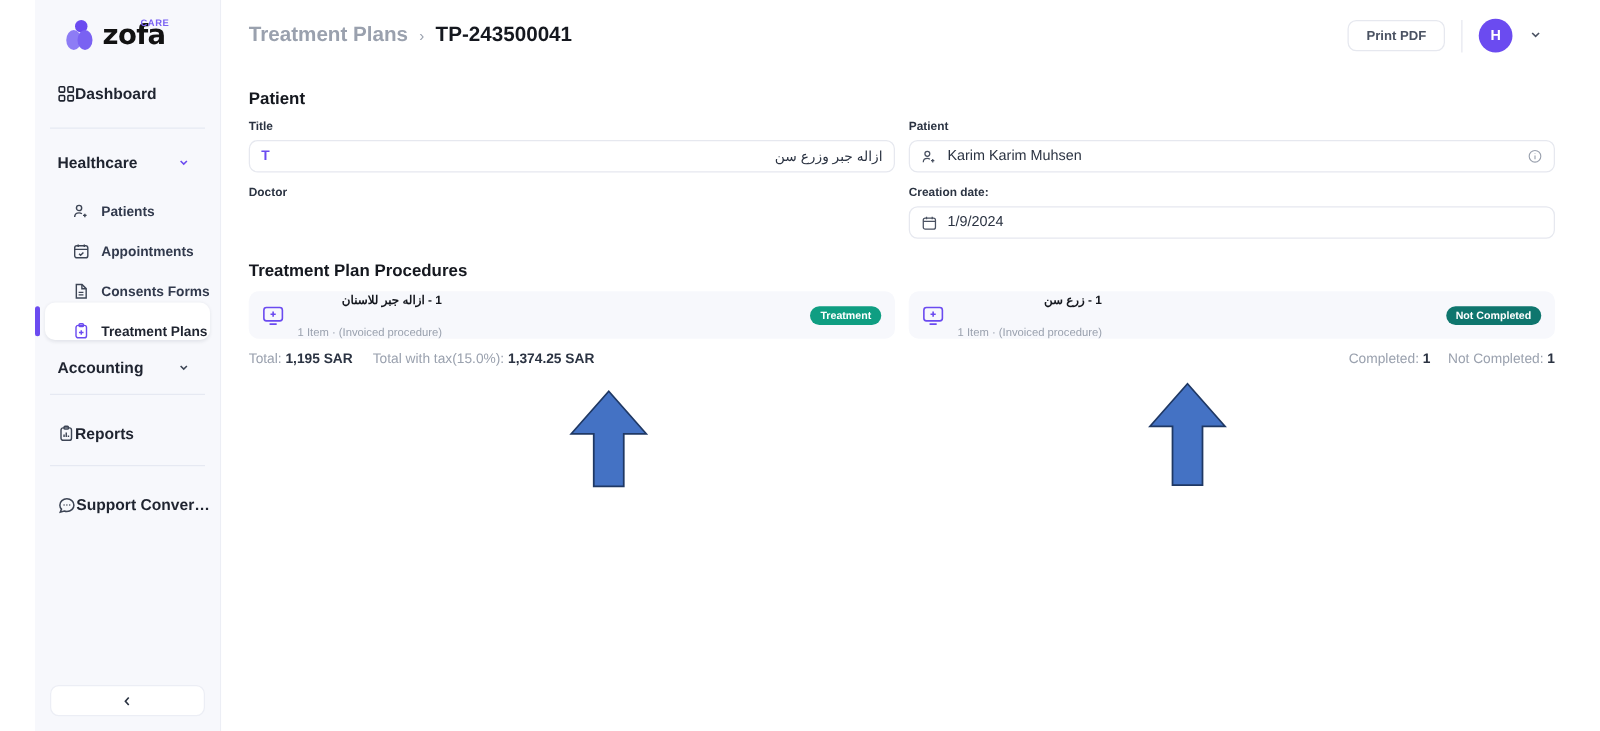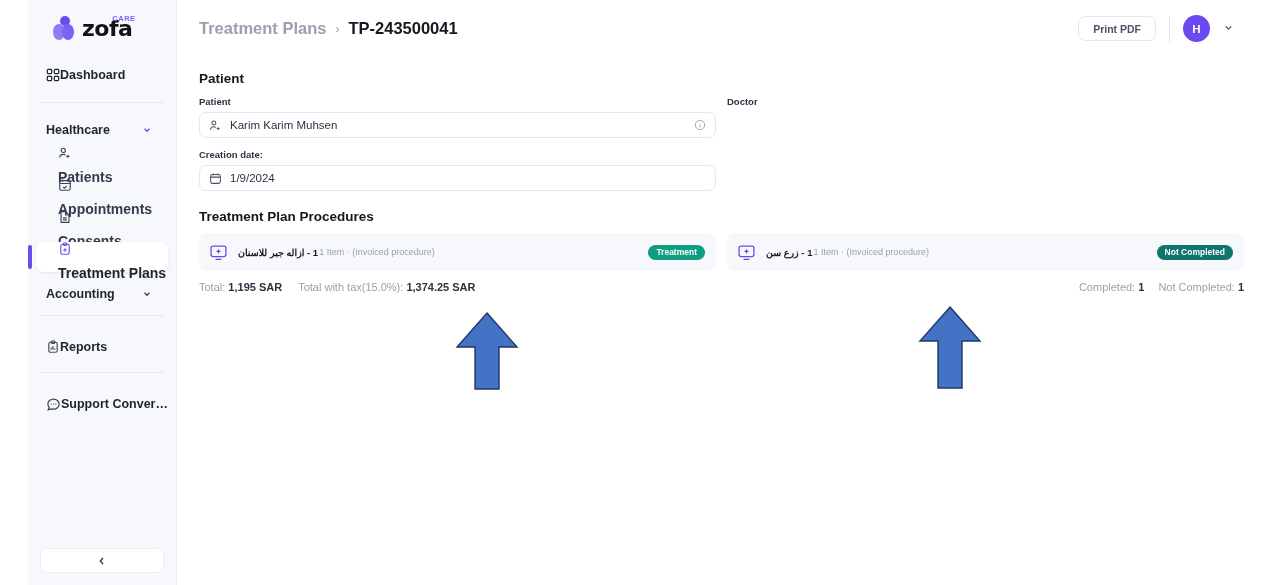--- a/index.html
+++ b/index.html
@@ -58,26 +58,25 @@
 
   .divider { height: 1px; background: #e6e9f2; margin: 6px 12px; }
 
   .group-header {
     display: flex; align-items: center; justify-content: space-between;
     padding: 0 16px 0 10px; margin: 8px 8px 2px 8px;
     height: 26px; font-size: 12.5px; font-weight: 700; color: #1f2430;
     cursor: pointer;
   }
   .sub-item {
-    display: flex; align-items: flex-start; gap: 9px;
+    display: flex; align-items: flex-end; gap: 9px;
     height: 30px; margin: 1px 8px; padding-left: 22px;
     border-radius: 8px; cursor: pointer;
-    font-size: 14px; font-weight: 600; color: #323a4d;
+    font-size: 11px; font-weight: 600; color: #323a4d;
     position: relative;
-    flex-direction: column;
   }
   .sub-item.active {
     background: #ffffff;
     box-shadow: 0 1px 3px rgba(25,32,60,0.09);
     color: #6b4bf0;
   }
   .sub-item.active::before {
     content: ""; position: absolute; left: -8px; top: 3px;
     width: 3.5px; height: 24px; border-radius: 3px; background: #6b4bf0;
   }
@@ -138,21 +137,21 @@
   .proc-grid { display: grid; grid-template-columns: 1fr 1fr; column-gap: 11px; margin-top: 2px; }
   .proc-card {
     background: #f7f8fc; border-radius: 8px; height: 38px;
     display: flex; align-items: center; padding: 0 11px 0 9px; gap: 10px;
     cursor: pointer;
   }
   .proc-icon {
     width: 20px; height: 20px; color: #6b4bf0; flex: 0 0 auto;
     display: flex; align-items: center; justify-content: center;
   }
-  .proc-texts { display: flex; flex-direction: row; gap: 1px; min-width: 0; }
+  .proc-texts { display: flex; flex-direction: column; gap: 15px; min-width: 0; }
   .proc-title {
     font-size: 9.5px; font-weight: 700; color: #15181f;
     direction: rtl; text-align: right; white-space: nowrap;
   }
   .proc-sub { font-size: 9px; color: #9aa1ae; white-space: nowrap; }
   .badge {
     margin-left: auto; border-radius: 9px; padding: 2px 8px 3px 8px;
     font-size: 8.5px; font-weight: 700; color: #fff; white-space: nowrap;
   }
   .badge.completed { background: #0f9e82; }
@@ -317,20 +316,27 @@
         </span>
       </div>
     </div>
 
     <div class="content">
 
       <div class="section-title">Patient</div>
 
       <div class="grid2">
 
+        <div>
+          <div class="field-label">Title</div>
+          <div class="field-box">
+            <span class="ticon">T</span>
+            <span class="field-val rtl">ازاله جبر وزرع سن</span>
+          </div>
+        </div>
 
         <div>
           <div class="field-label">Patient</div>
           <div class="field-box">
             <span class="icon">
               <svg width="13" height="13" viewBox="0 0 16 16" fill="none" stroke="#4a5262" stroke-width="1.25">
                 <circle cx="6" cy="5" r="2.4"></circle>
                   <path d="M2 13.2c0-2.3 1.8-3.7 4-3.7 1 0 1.9.3 2.6.8"></path>
                 <path d="M11.3 10.2v3.3M9.6 11.8h3.3"></path>
               </svg>

